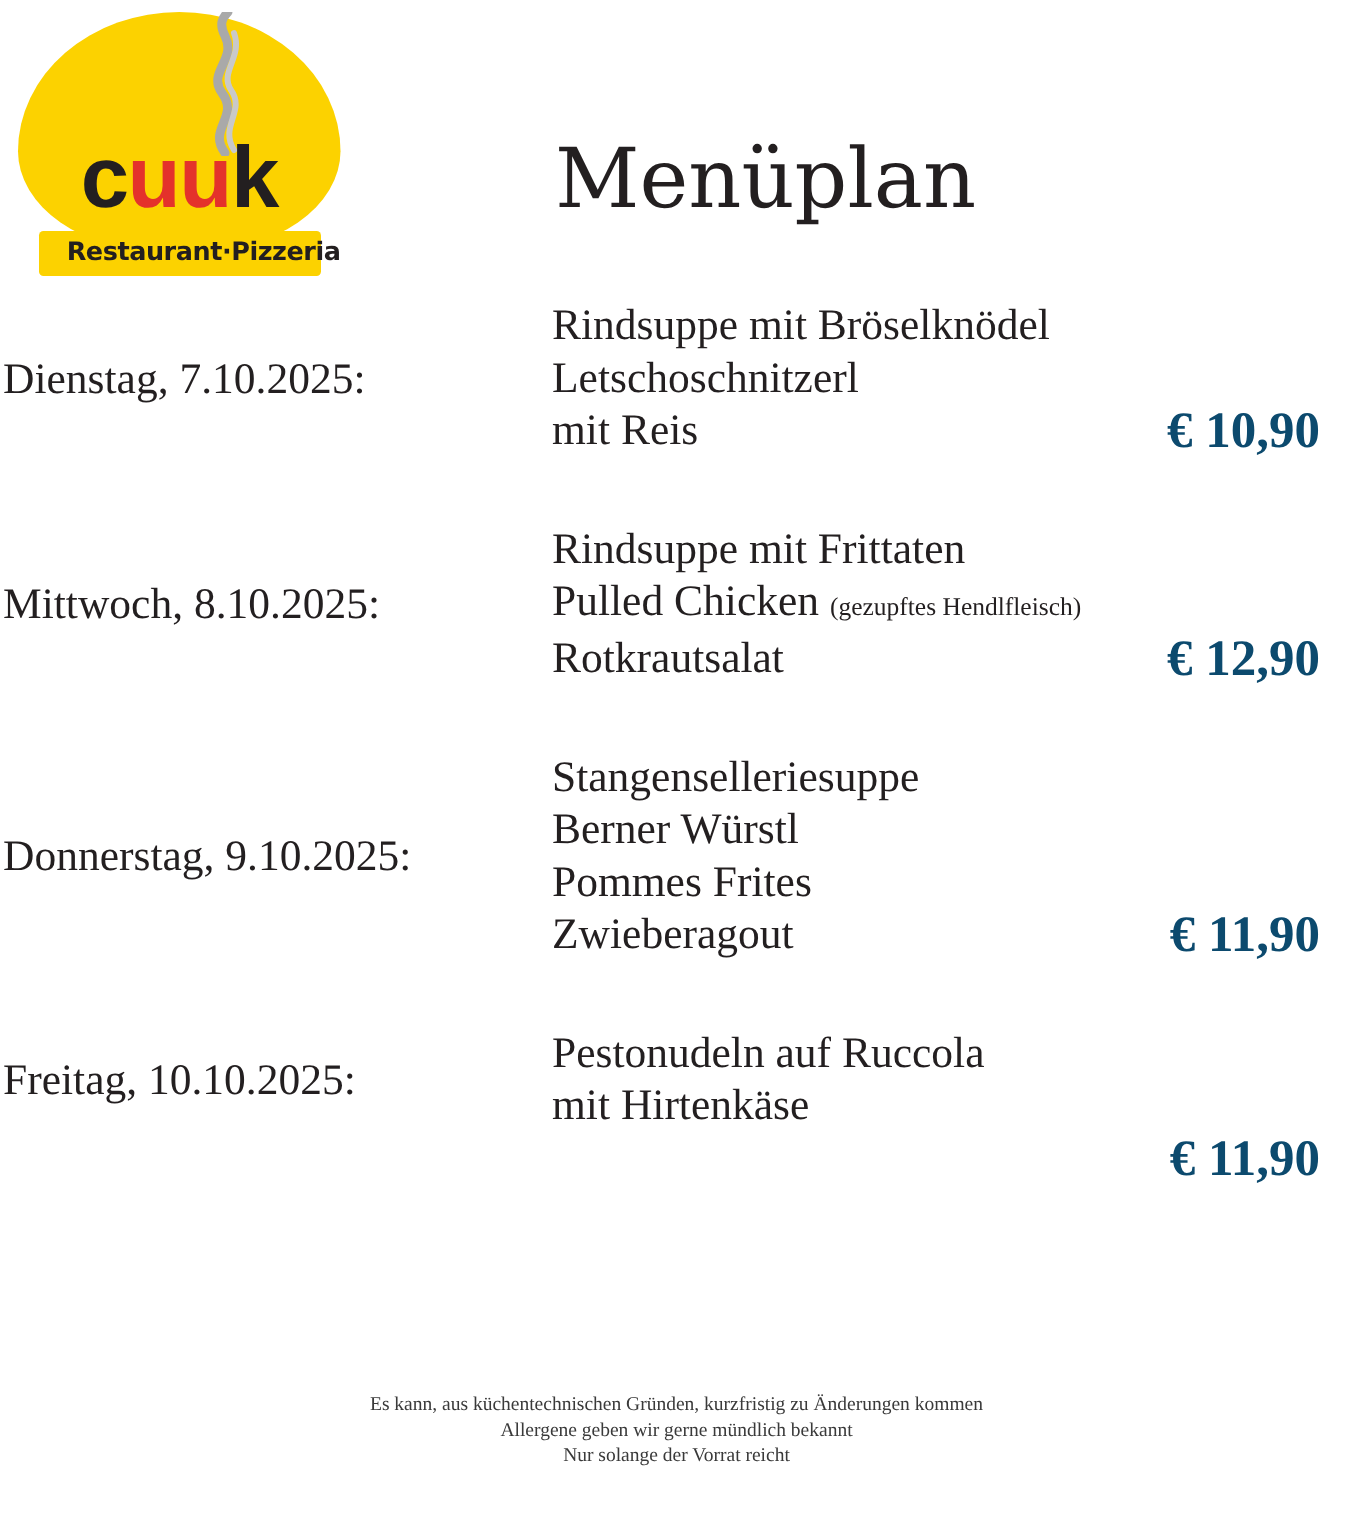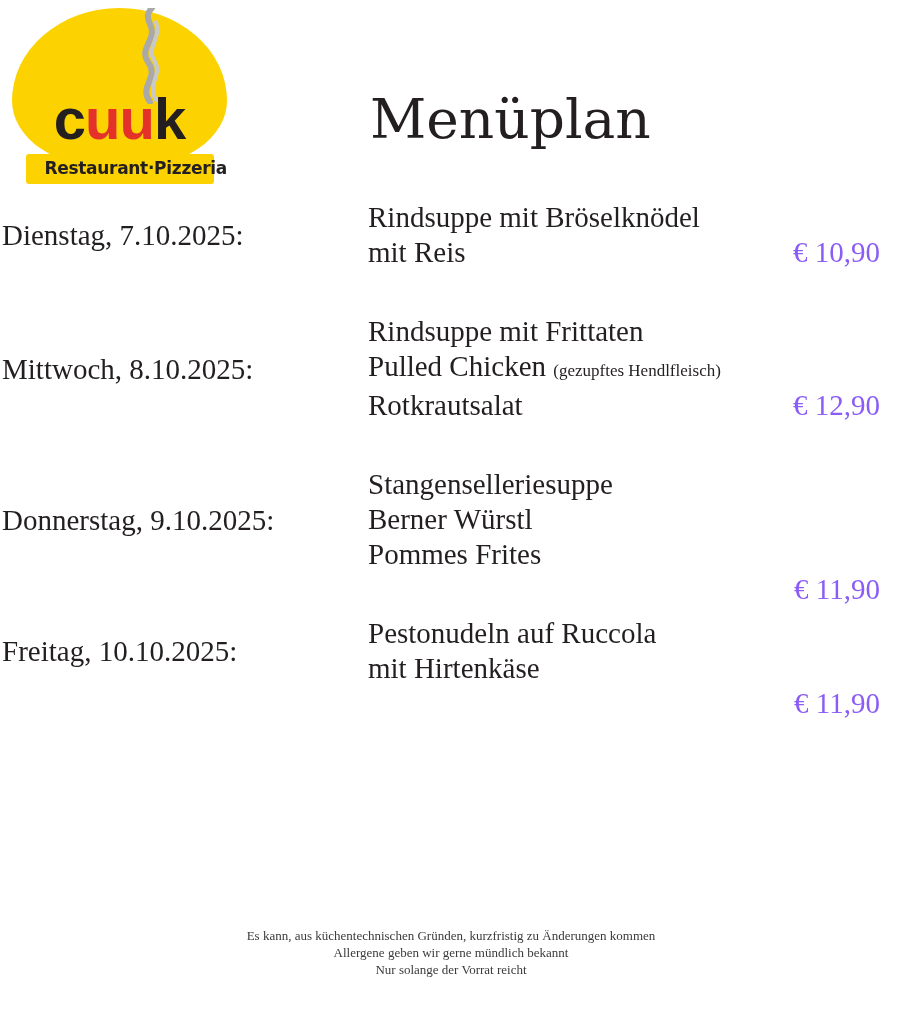--- a/index.html
+++ b/index.html
@@ -122,24 +122,25 @@
     line-height: 35px;
     color: #231f20;
     white-space: nowrap;
   }
   .dish .note {
     font-size: 17px;
   }
   .price {
     position: absolute;
     right: 22px;
-    font-size: 29px;
+    font-size: 34px;
     line-height: 35px;
-    color: #8b5cf6;
+    color: #0c4a6e;
     white-space: nowrap;
+    font-weight: bold;
   }
 
   
   .footer {
     position: absolute;
     left: 0;
     right: 0;
     bottom: 46px;
     text-align: center;
     font-size: 13px;
@@ -164,38 +165,39 @@
   </div>
 
   <div class="title">Menüplan</div>
 </div>
 
 <div class="menu" id="menu-list">
     <div class="day">
       <div class="day-date">Dienstag, 7.10.2025:</div>
       <div class="day-body">
         <div class="dish"><span>Rindsuppe mit Bröselknödel</span></div>
+        <div class="dish"><span>Letschoschnitzerl</span></div>
         <div class="dish"><span>mit Reis</span><span class="price">€ 10,90</span></div>
       </div>
     </div>
     <div class="day">
       <div class="day-date">Mittwoch, 8.10.2025:</div>
       <div class="day-body">
         <div class="dish"><span>Rindsuppe mit Frittaten</span></div>
         <div class="dish"><span>Pulled Chicken</span> <span class="note">(gezupftes Hendlfleisch)</span></div>
         <div class="dish"><span>Rotkrautsalat</span><span class="price">€ 12,90</span></div>
       </div>
     </div>
     <div class="day">
       <div class="day-date">Donnerstag, 9.10.2025:</div>
       <div class="day-body">
         <div class="dish"><span>Stangenselleriesuppe</span></div>
         <div class="dish"><span>Berner Würstl</span></div>
         <div class="dish"><span>Pommes Frites</span></div>
-        <div class="dish"><span class="price">€ 11,90</span></div>
+        <div class="dish"><span>Zwieberagout</span><span class="price">€ 11,90</span></div>
       </div>
     </div>
     <div class="day">
       <div class="day-date">Freitag, 10.10.2025:</div>
       <div class="day-body">
         <div class="dish"><span>Pestonudeln auf Ruccola</span></div>
         <div class="dish"><span>mit Hirtenkäse</span></div>
         <div class="dish"><span class="price">€ 11,90</span></div>
       </div>
     </div>

